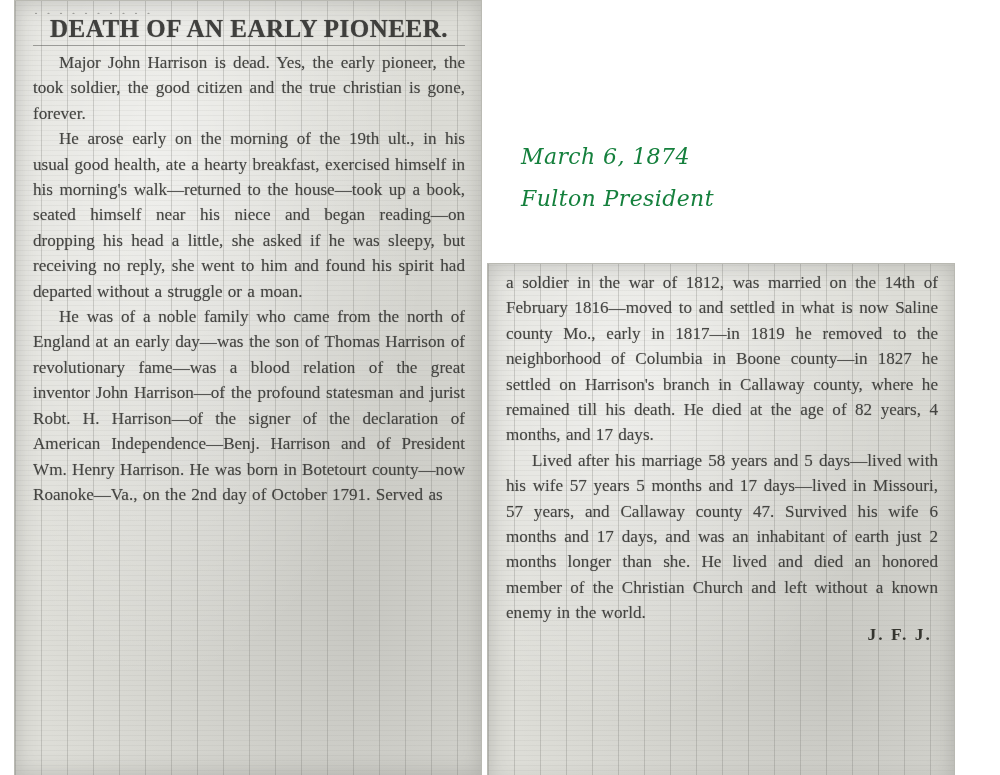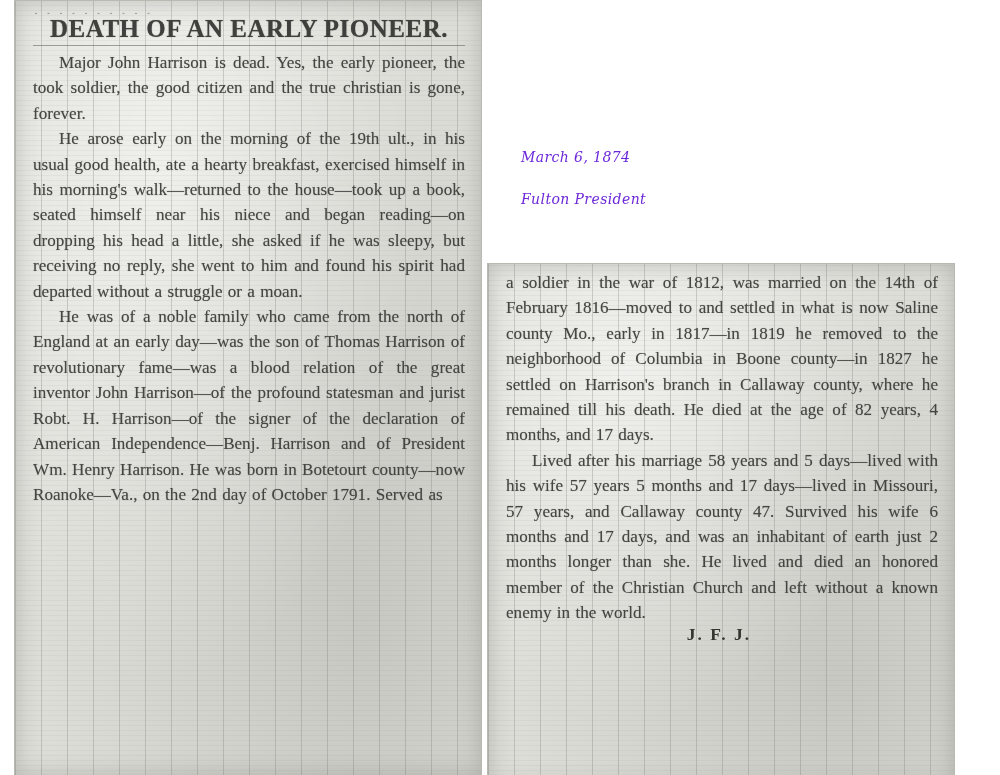--- a/index.html
+++ b/index.html
@@ -83,21 +83,21 @@
     line-height: 25.4px;
     color: #3a3a37;
     text-align: justify;
     text-indent: 26px;
     text-shadow: 0 0 1px rgba(90,90,88,0.55);
     word-spacing: 1px;
     opacity: 0.93;
   }
   .article p.cont { text-indent: 0; }
   .signature {
-    text-align: center;
+    text-align: right;
     font-size: 17.5px;
     font-weight: bold;
     letter-spacing: 2px;
     color: #35352f;
     margin-top: -2px;
     padding-right: 6px;
   }
 
   
   .cut-top {
@@ -111,23 +111,23 @@
     margin-bottom: 1px;
   }
 
   
   .annotation {
     position: absolute;
     left: 521px;
     top: 136px;
     font-family: "DejaVu Serif", serif;
     font-style: italic;
-    font-size: 14px;
+    font-size: 22px;
     line-height: 42px;
-    color: #6d28d9;
+    color: #15803d;
     letter-spacing: 0.4px;
   }
   .annotation div { white-space: nowrap; }
 </style>
 </head>
 <body>
 
 <div class="clipping" id="col-left">
   <div class="inner">
     <div class="cut-top">· · · · · · · · · ·</div>

